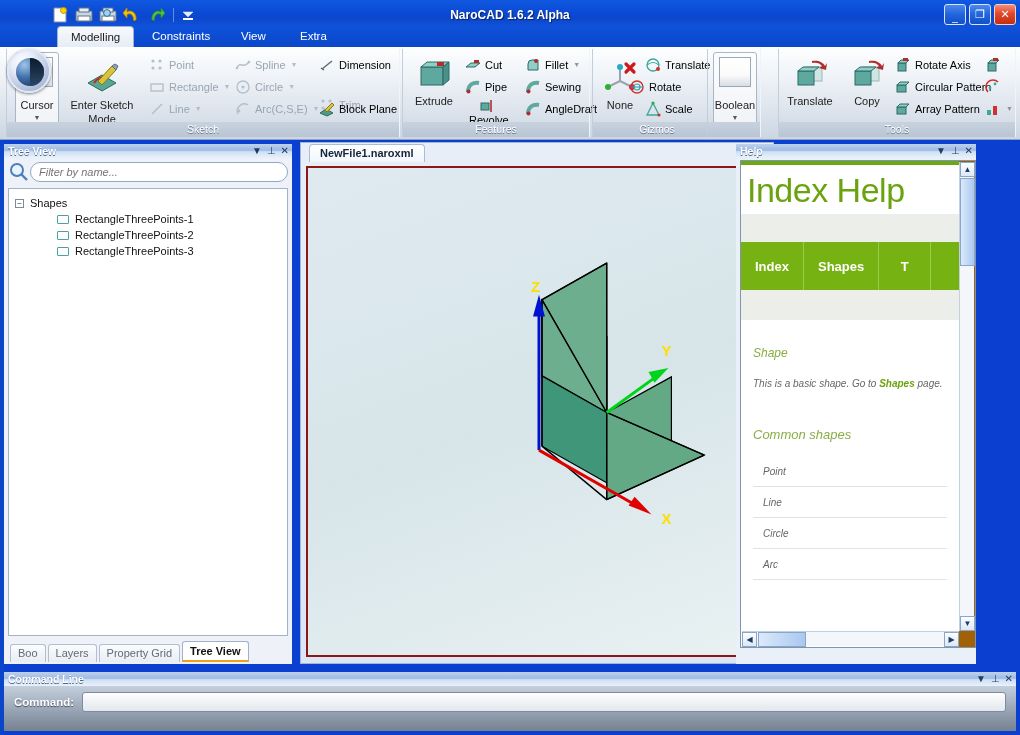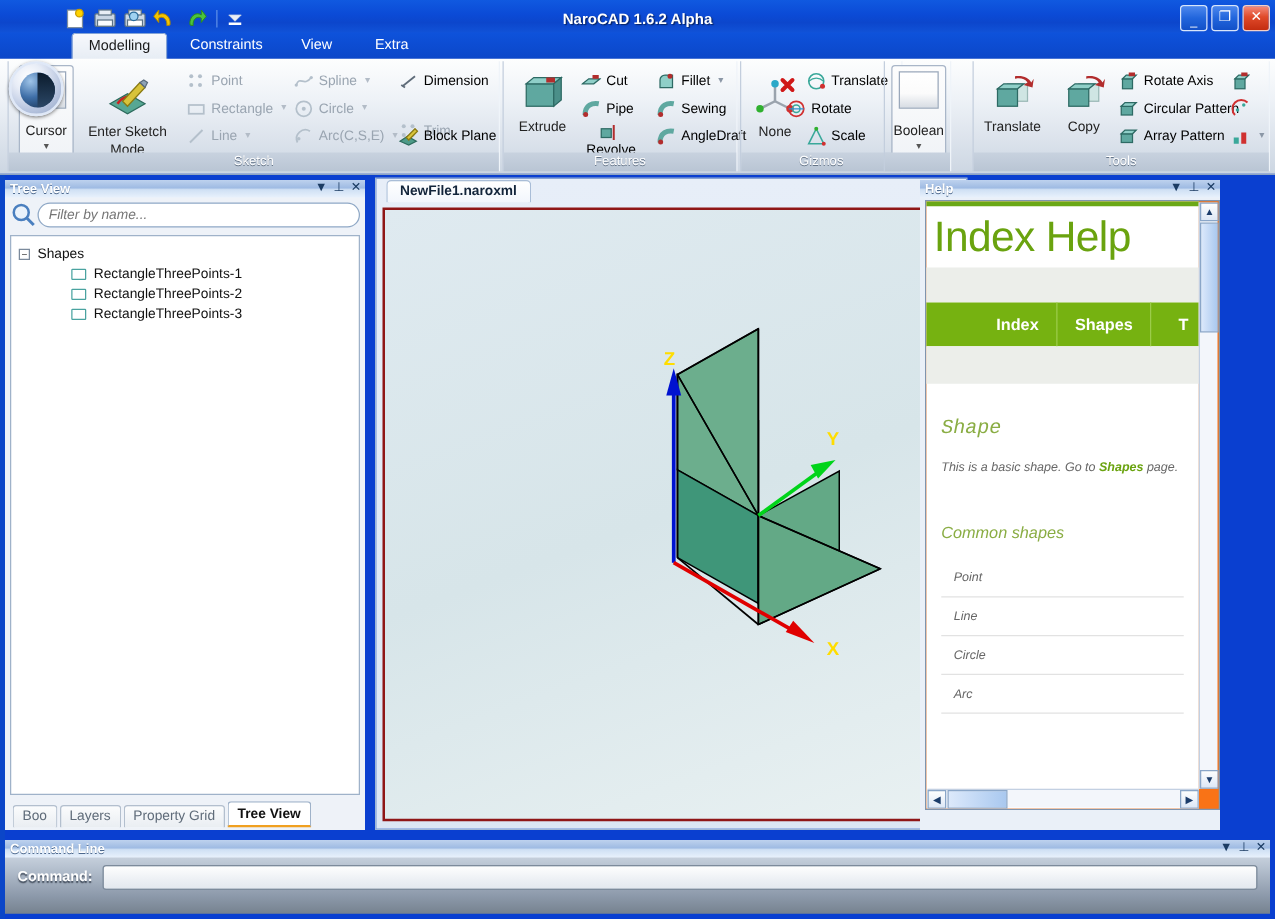--- a/index.html
+++ b/index.html
@@ -210,38 +210,38 @@
     overflow:hidden;
   }
 
   
   #help {
     position:absolute; left:736px; top:144px; width:240px; height:520px;
     background:#eaf0f8;
   }
   .help-body {
     position:absolute; left:4px; top:16px; right:0px; bottom:16px;
-    background:#f97316; border:1px solid #7f94ae; overflow:hidden;
+    background:#a16207; border:1px solid #7f94ae; overflow:hidden;
   }
   .help-doc { position:absolute; left:0; top:0; width:218px; height:100%; background:#fff; }
   .help-topbar { height:4px; background:#6aa816; }
   .help-title {
     font-size:34px; color:#6aa30f; padding:6px 0 4px 6px; white-space:nowrap;
     font-family:"Liberation Sans", sans-serif; letter-spacing:-0.5px;
   }
   .help-gap { height:28px; background:#eceeea; }
-  .help-navrow { display:flex; height:35px; background:#76b211;padding-left:42px; }
+  .help-navrow { display:flex; height:48px; background:#76b211; }
   .help-navcell {
     flex:0 0 auto; color:#fff; font-weight:bold; font-size:13px;
     display:flex; align-items:center; justify-content:center;
     border-right:1px solid #9ccc4a; padding:0 14px; cursor:pointer;
   }
   .help-sub { height:30px; background:#eceeea; }
   .help-content { padding:10px 12px 0 12px; }
-  .help-h2 { font-size:16px; color:#8aad44; font-style:italic; margin:16px 0 0 0;font-family:Liberation Mono, monospace; }
+  .help-h2 { font-size:12px; color:#8aad44; font-style:italic; margin:16px 0 0 0; }
   .help-p { font-size:10px; color:#666; font-style:italic; margin:18px 0 0 0; }
   .help-p .lnk { color:#6aa30f; font-weight:bold; }
   .help-h3 { font-size:13px; color:#8aad44; font-style:italic; margin:38px 0 0 0; }
   .help-li {
     font-size:10px; color:#666; font-style:italic;
     padding:10px 0 9px 10px; border-bottom:1px solid #e2e2e2; cursor:pointer;
   }
   .vscroll {
     position:absolute; right:1px; top:1px; width:15px; bottom:16px;
     background:#f3f6fb; border-left:1px solid #c3d0e2;

